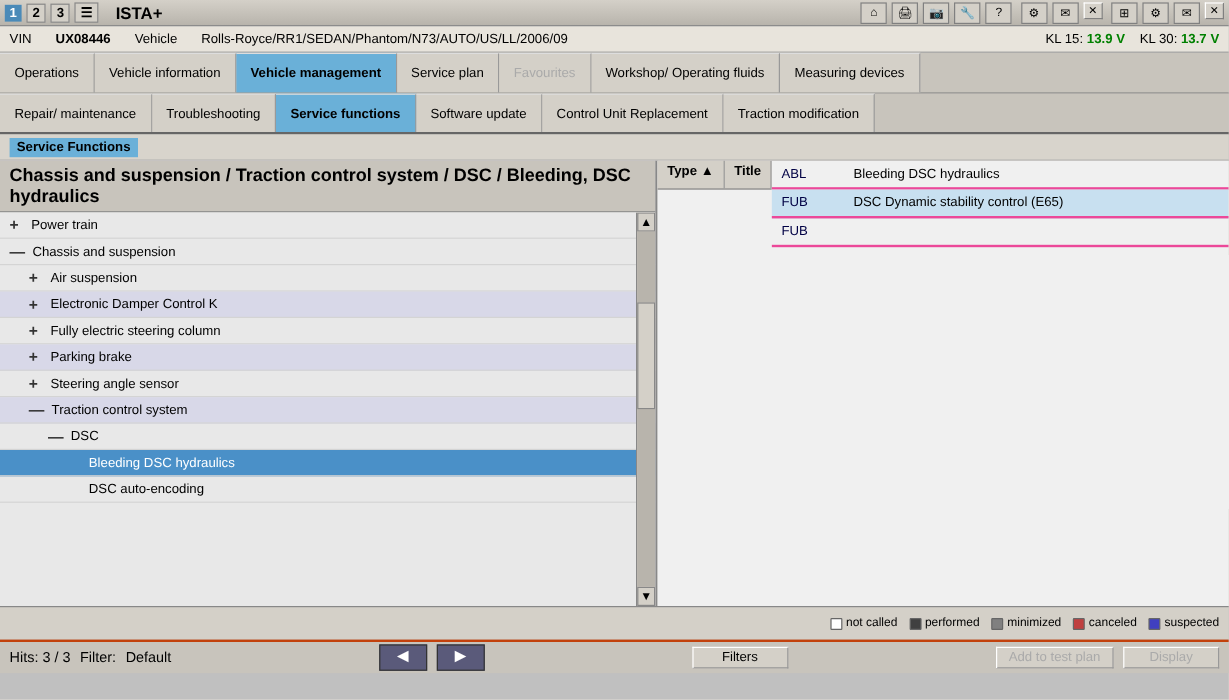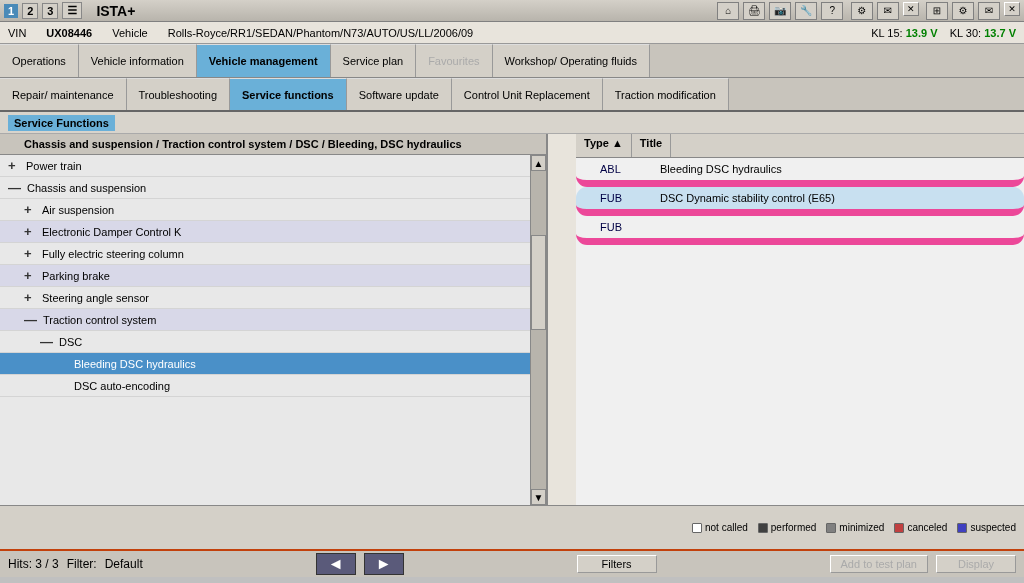--- a/index.html
+++ b/index.html
@@ -66,21 +66,21 @@
       background: #e8e4dc;
     }
 
     
     .tree-panel {
       width: 548px; border-right: 2px solid #888;
       display: flex; flex-direction: column;
       background: #e8e8e8;
     }
     .tree-header {
-      background: #c8c4bc; padding: 4px 24px; font-size: 11px; font-weight: bold;
+      background: #c8c4bc; padding: 4px 8px; font-size: 15px; font-weight: bold;
       border-bottom: 1px solid #888;
     }
     .tree-body {
       flex: 1; overflow-y: auto; background: #e8e8e8;
       position: relative;
     }
     .tree-item {
       padding: 3px 8px; font-size: 11px; cursor: pointer;
       display: flex; align-items: center; gap: 6px;
       border-bottom: 1px solid #d4d4d4;
@@ -96,45 +96,44 @@
       position: absolute; right: 0; top: 0; bottom: 0; width: 16px;
       background: #d4d0c8; border-left: 1px solid #888; display: flex; flex-direction: column;
     }
     .scroll-arrow { height: 16px; background: #d4d0c8; border: 1px solid #888; display: flex; align-items: center; justify-content: center; font-size: 10px; cursor: pointer; }
     .scroll-track { flex: 1; background: #b8b4ac; position: relative; }
     .scroll-thumb { position: absolute; left: 0; right: 0; top: 20%; height: 30%; background: #d4d0c8; border: 1px solid #888; }
 
     
     .detail-panel {
       flex: 1; background: #f0f0f0;
-      display: flex; flex-direction: column; margin-left: 28px;
+      display: flex; flex-direction: row;
     }
     .detail-header {
       display: flex; background: #d4d0c8; border-bottom: 1px solid #888; height: 24px;
     }
     .detail-col-header {
       padding: 3px 8px; font-size: 11px; font-weight: bold; border-right: 1px solid #999;
     }
     .detail-col-header.sortable { cursor: pointer; }
     .detail-body { flex: 1; overflow-y: auto; }
     .detail-row {
-      display: flex; padding: 3px 16px; border-bottom: 7px solid #ec4899;
+      display: flex; padding: 3px 0; border-bottom: 2px solid #ec4899;
       font-size: 11px;
-      border-radius: 11px;
     }
     .detail-row:nth-child(even) { background: #e8f0e8; }
     .detail-row.highlighted { background: #c8e0f0; }
     .detail-cell { padding: 2px 8px; }
     .detail-cell.type { width: 60px; color: #004; }
     .detail-cell.title { flex: 1; }
 
     
     .status-bar {
       background: #d4d0c8; border-top: 1px solid #888;
-      padding: 2px 8px; font-size: 10px; height: 44px;
+      padding: 2px 8px; font-size: 10px; height: 28px;
       display: flex; align-items: center; gap: 12px;
     }
     .legend-item { display: flex; align-items: center; gap: 3px; }
     .legend-dot { width: 10px; height: 10px; border: 1px solid #666; border-radius: 1px; }
 
     
     .action-bar {
       background: #c8c4bc; border-top: 2px solid #c2410c;
       padding: 3px 8px; height: 28px;
       display: flex; align-items: center; justify-content: space-between;
@@ -202,20 +201,21 @@
   </div>
 </div>
 
 <div class="nav-row1">
   <div class="nav-tab">Operations</div>
   <div class="nav-tab">Vehicle information</div>
   <div class="nav-tab sel-blue">Vehicle management</div>
   <div class="nav-tab">Service plan</div>
   <div class="nav-tab" style="color:#aaa;">Favourites</div>
   <div class="nav-tab">Workshop/ Operating fluids</div>
+  <div class="nav-tab">Measuring devices</div>
 </div>
 
 <div class="nav-row2">
   <div class="nav-tab">Repair/ maintenance</div>
   <div class="nav-tab">Troubleshooting</div>
   <div class="nav-tab sel-blue">Service functions</div>
   <div class="nav-tab">Software update</div>
   <div class="nav-tab">Control Unit Replacement</div>
   <div class="nav-tab">Traction modification</div>
 </div>

